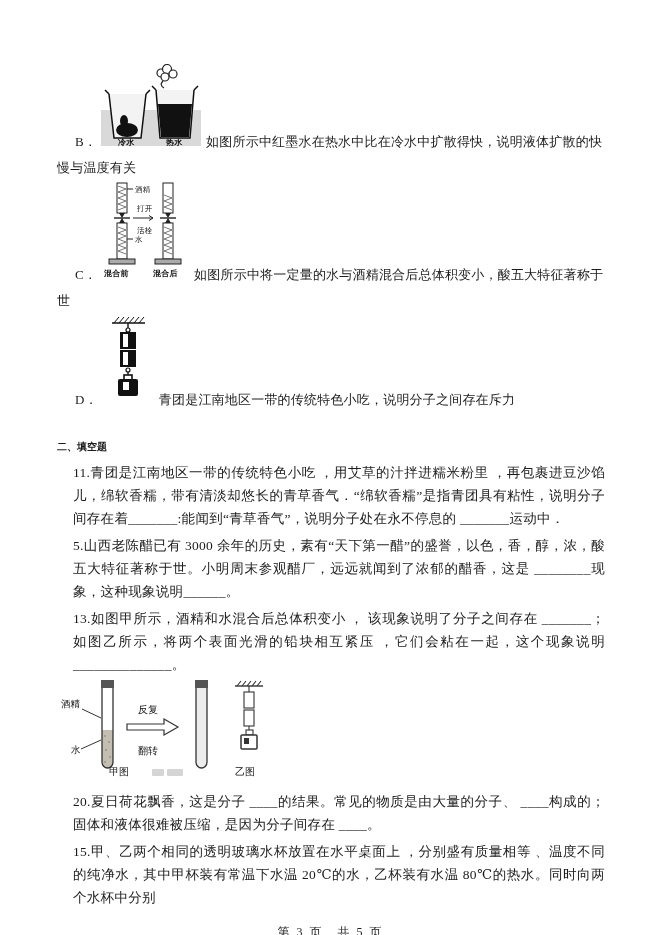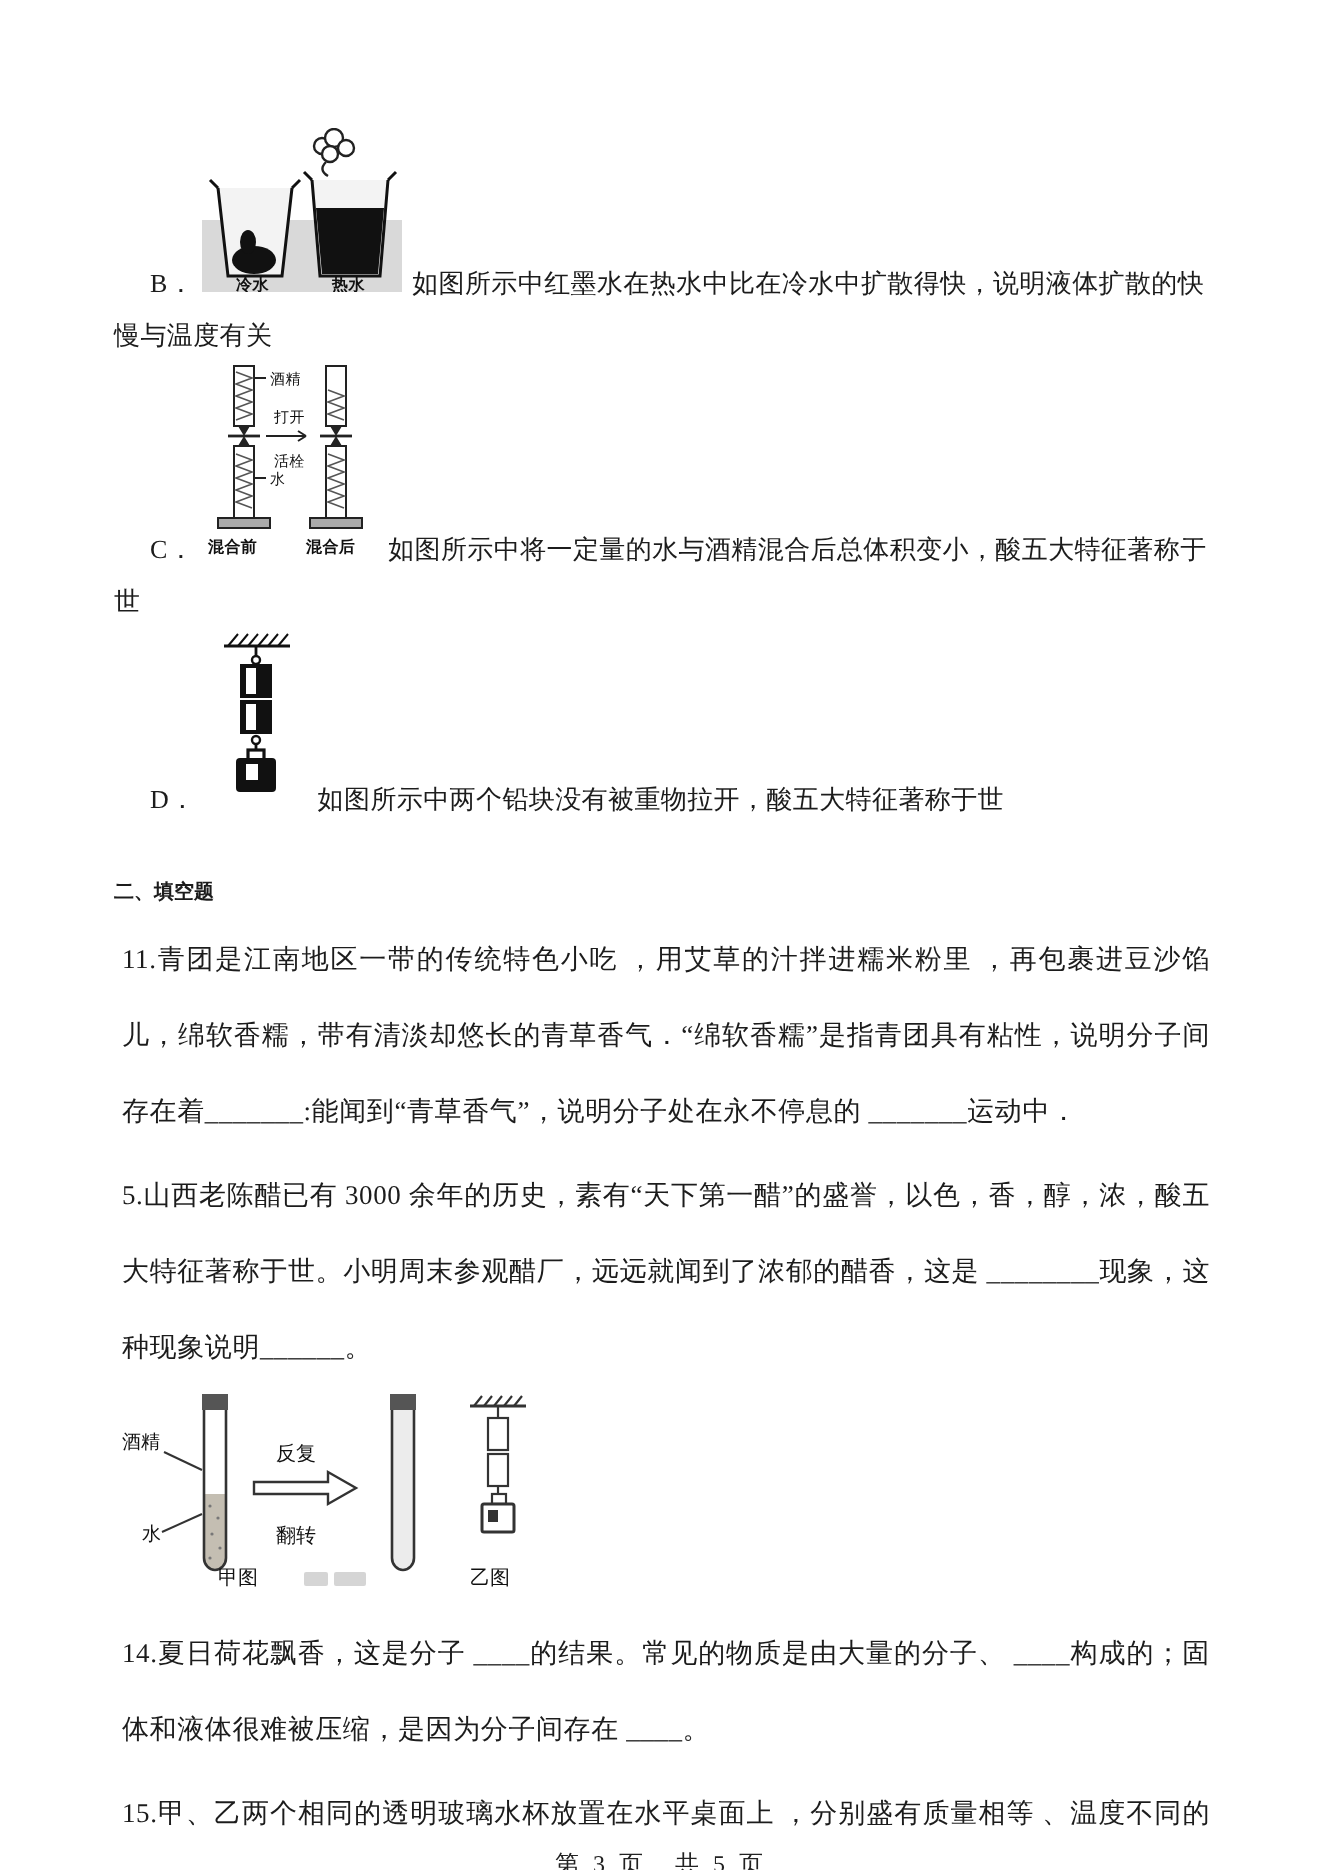--- a/index.html
+++ b/index.html
@@ -14,21 +14,21 @@
   .opt-c{margin-top:0;}
   .opt-d{margin-top:2px;}
   .opt-label{margin-right:4px;}
   .fig-wrap{display:inline-block;vertical-align:bottom;text-indent:0;margin-right:5px;}
   
   .sec-heading{
     font-family:"Liberation Sans","DejaVu Sans",sans-serif;
     font-weight:bold;font-size:10px;margin:24px 0 0 0;line-height:20px;
   }
   
-  p.q{font-size:13.5px;line-height:38px;margin:4px 0 0 4px;text-align:justify;letter-spacing:0.3px;}
+  p.q{font-size:13.5px;line-height:23px;margin:4px 0 0 16px;text-align:justify;letter-spacing:0.3px;}
   p.q14{margin-top:8px;}
   .q13-fig{margin:2px 0 0 2px;}
   svg text{font-family:"Liberation Sans","DejaVu Sans",sans-serif;fill:#111;}
   .footer{
     position:absolute;left:0;right:0;top:860px;text-align:center;
     font-size:12px;color:#222;letter-spacing:2px;
     font-family:"Liberation Serif","DejaVu Serif",serif;
   }
 </style>
 </head>
@@ -111,27 +111,28 @@
         <rect x="18" y="34" width="16" height="17" fill="#111"></rect>
         <rect x="21" y="36" width="5" height="13" fill="#ffffff"></rect>
       </g>
       <circle cx="26" cy="54" r="2" fill="none" stroke="#111" stroke-width="1.2"></circle>
       <path d="M26,56 v3" stroke="#111" stroke-width="1.4"></path>
       <g>
         <rect x="22" y="59" width="8" height="5" fill="none" stroke="#111" stroke-width="1.6"></rect>
         <rect x="16" y="63" width="20" height="17" rx="2" fill="#111"></rect>
         <rect x="21" y="66" width="6" height="8" fill="#ffffff"></rect>
       </g>
-    </svg></span><span class="opt-text">如图所示中两个铅块没有被重物拉开，酸五大特征著称于世</span>
+    </svg></span><span class="opt-text">青团是江南地区一带的传统特色小吃，说明分子之间存在斥力</span>
   </div>
 
   <div class="sec-heading">二、填空题</div>
 
   <p class="q">11.青团是江南地区一带的传统特色小吃 ，用艾草的汁拌进糯米粉里 ，再包裹进豆沙馅儿，绵软香糯，带有清淡却悠长的青草香气．“绵软香糯”是指青团具有粘性，说明分子间存在着_______:能闻到“青草香气”，说明分子处在永不停息的 _______运动中．</p>
   <p class="q">5.山西老陈醋已有 3000 余年的历史，素有“天下第一醋”的盛誉，以色，香，醇，浓，酸五大特征著称于世。小明周末参观醋厂，远远就闻到了浓郁的醋香，这是 ________现象，这种现象说明______。</p>
+  <p class="q">13.如图甲所示，酒精和水混合后总体积变小 ， 该现象说明了分子之间存在 _______；如图乙所示，将两个表面光滑的铅块相互紧压 ，它们会粘在一起，这个现象说明______________。</p>
 
   <div class="q13-fig">
     <svg width="212" height="100" viewBox="0 0 212 100">
       <g>
         <rect x="42" y="2" width="13" height="8" fill="#555"></rect>
         <path d="M43,52 v32 a5.5,6 0 0 0 11,0 v-32 z" fill="#c4beb2"></path>
         <path d="M43,10 v74 a5.5,6 0 0 0 11,0 v-74" fill="none" stroke="#333" stroke-width="1.3"></path>
         <circle cx="46" cy="58" r="0.8" fill="#777"></circle>
           <circle cx="50" cy="64" r="0.8" fill="#777"></circle>
         <circle cx="47" cy="72" r="0.8" fill="#777"></circle>
@@ -162,17 +163,17 @@
         <rect x="185" y="32" width="10" height="16"></rect>
         <path d="M190,48 v4" fill="none"></path>
         <rect x="187" y="52" width="7" height="5"></rect>
         <rect x="182" y="57" width="16" height="14" rx="1" stroke-width="1.5"></rect>
         <rect x="185" y="60" width="5" height="6" fill="#333" stroke="none"></rect>
       </g>
       <text x="176" y="97" font-size="10">乙图</text>
     </svg>
   </div>
 
-  <p class="q q14">14.夏日荷花飘香，这是分子 ____的结果。常见的物质是由大量的分子、 ____构成的；固体和液体很难被压缩，是因为分子间存在 ____。</p>
+  <p class="q q14">20.夏日荷花飘香，这是分子 ____的结果。常见的物质是由大量的分子、 ____构成的；固体和液体很难被压缩，是因为分子间存在 ____。</p>
   <p class="q">15.甲、乙两个相同的透明玻璃水杯放置在水平桌面上 ，分别盛有质量相等 、温度不同的纯净水，其中甲杯装有常温下水温 20℃的水，乙杯装有水温 80℃的热水。同时向两个水杯中分别</p>
 
   <div class="footer">第 3 页　共 5 页</div>
 </div>
 
 </body></html>

